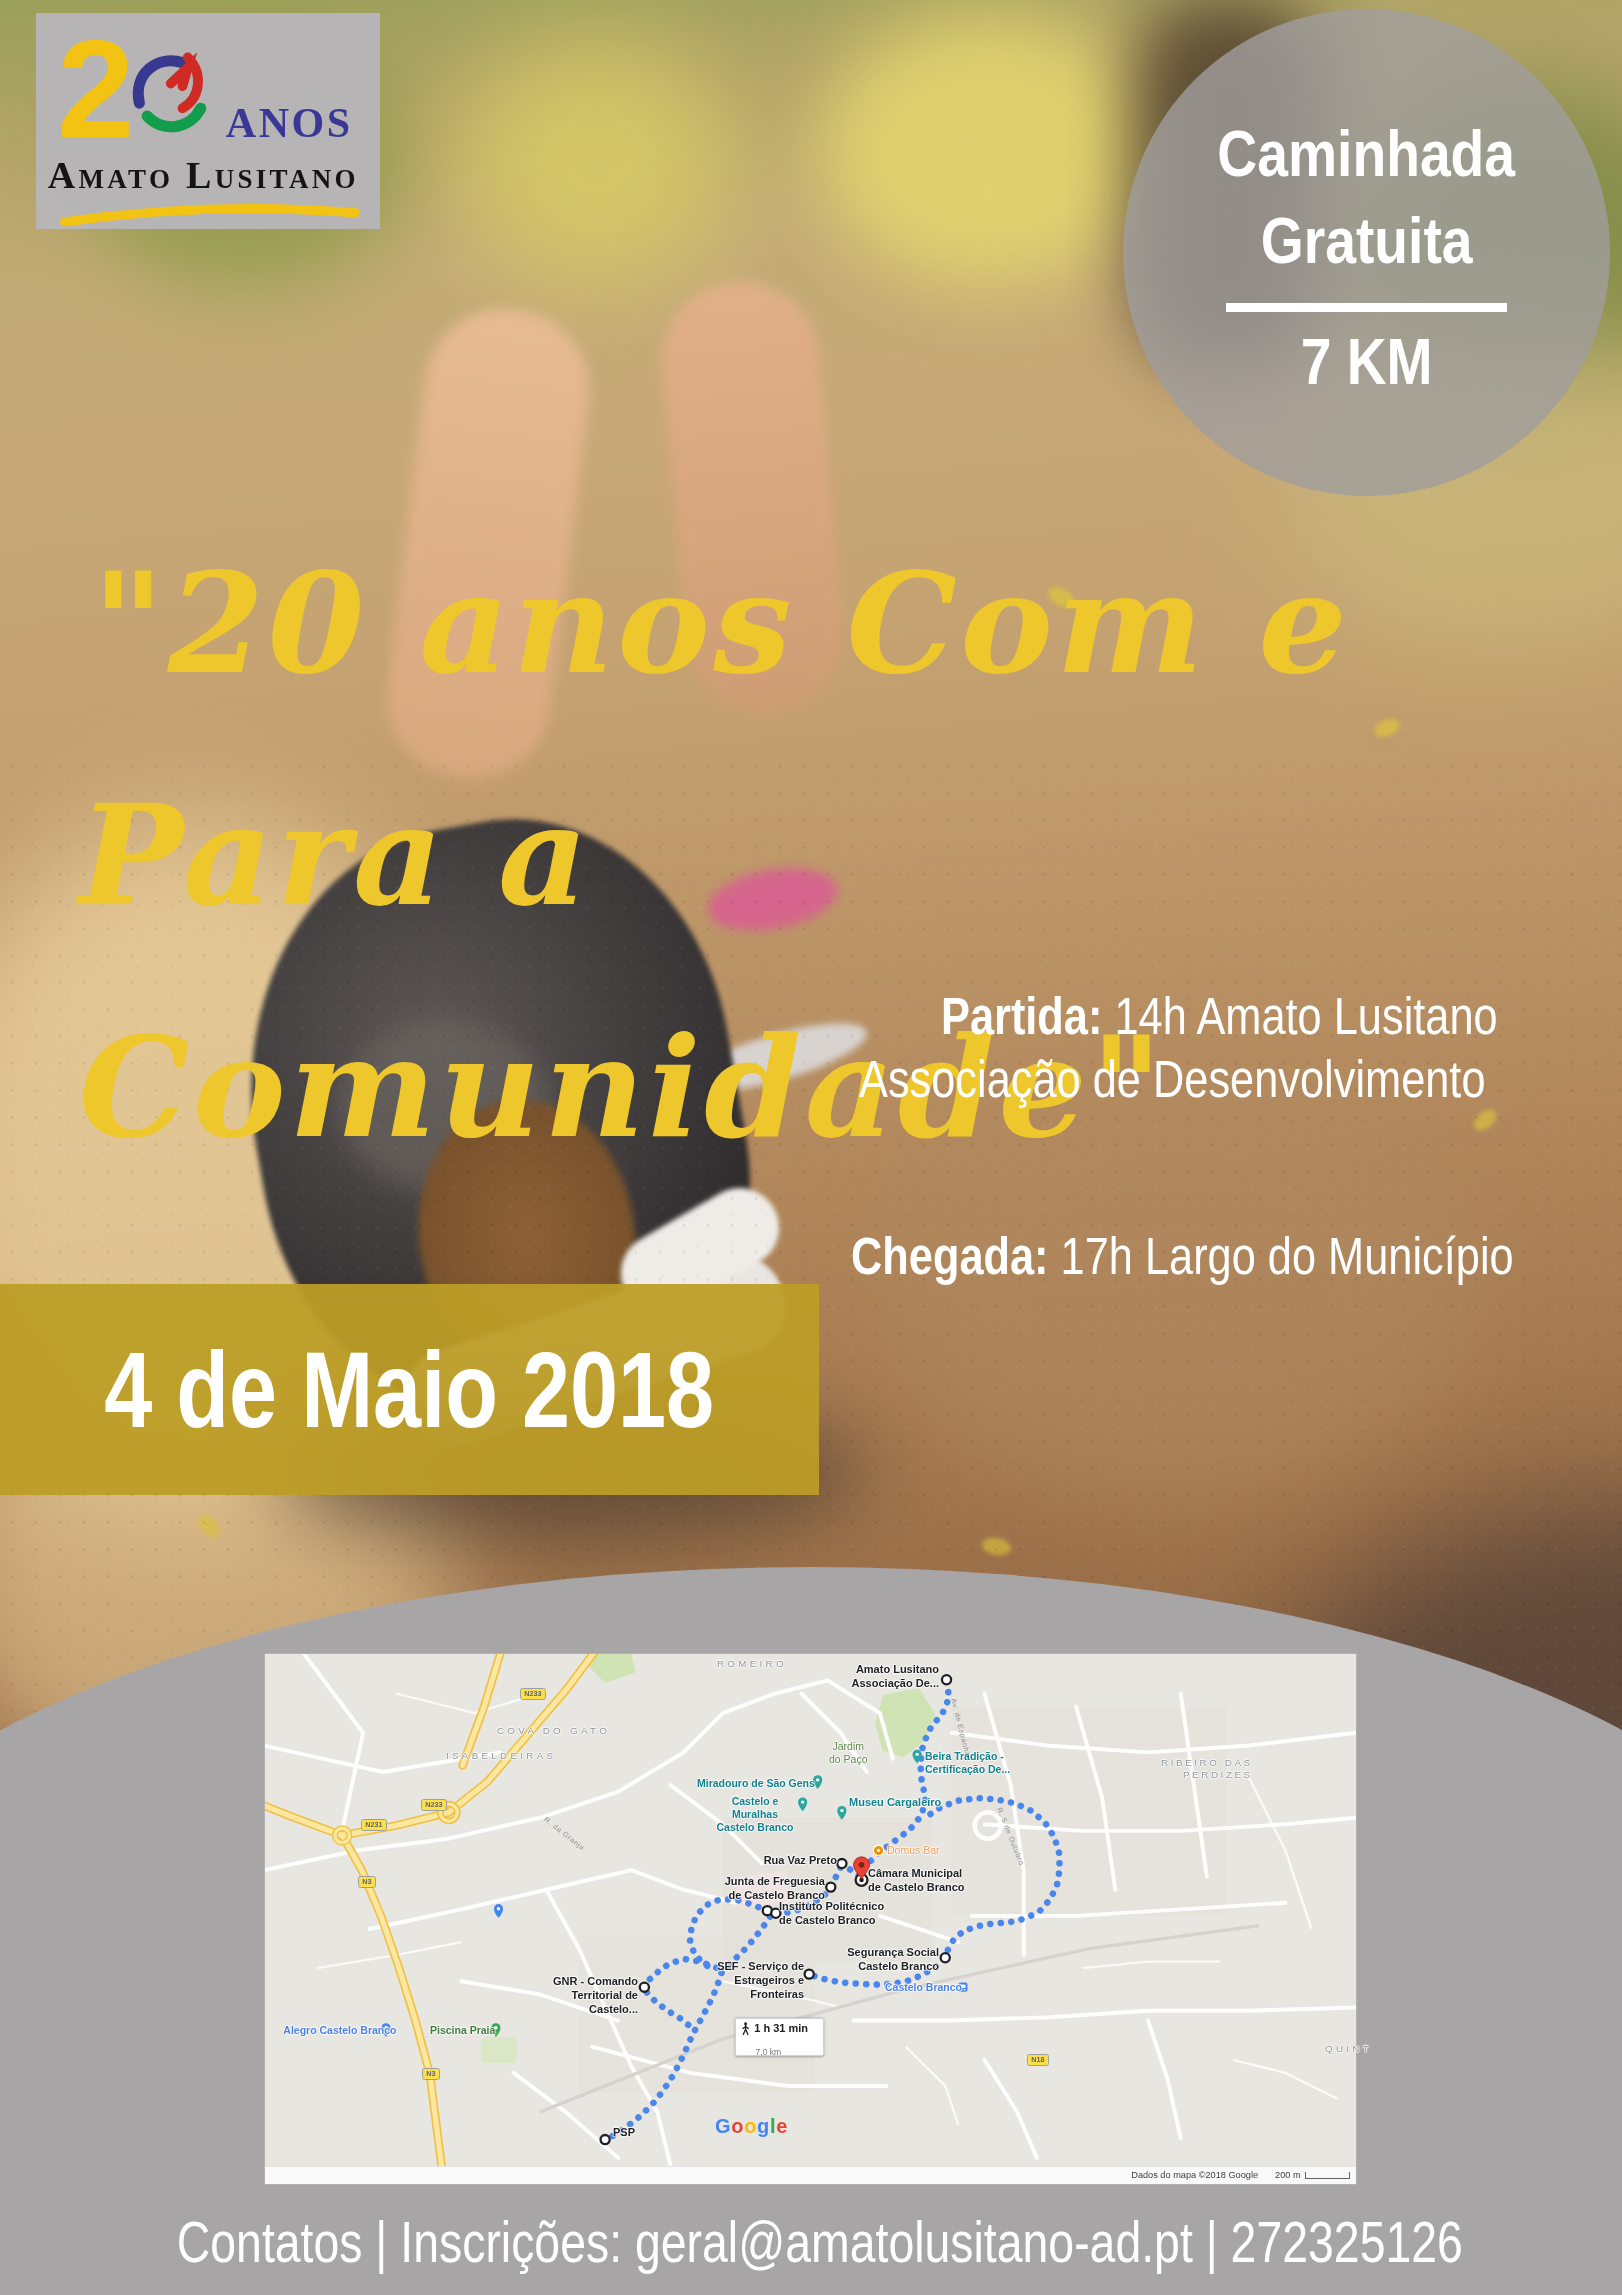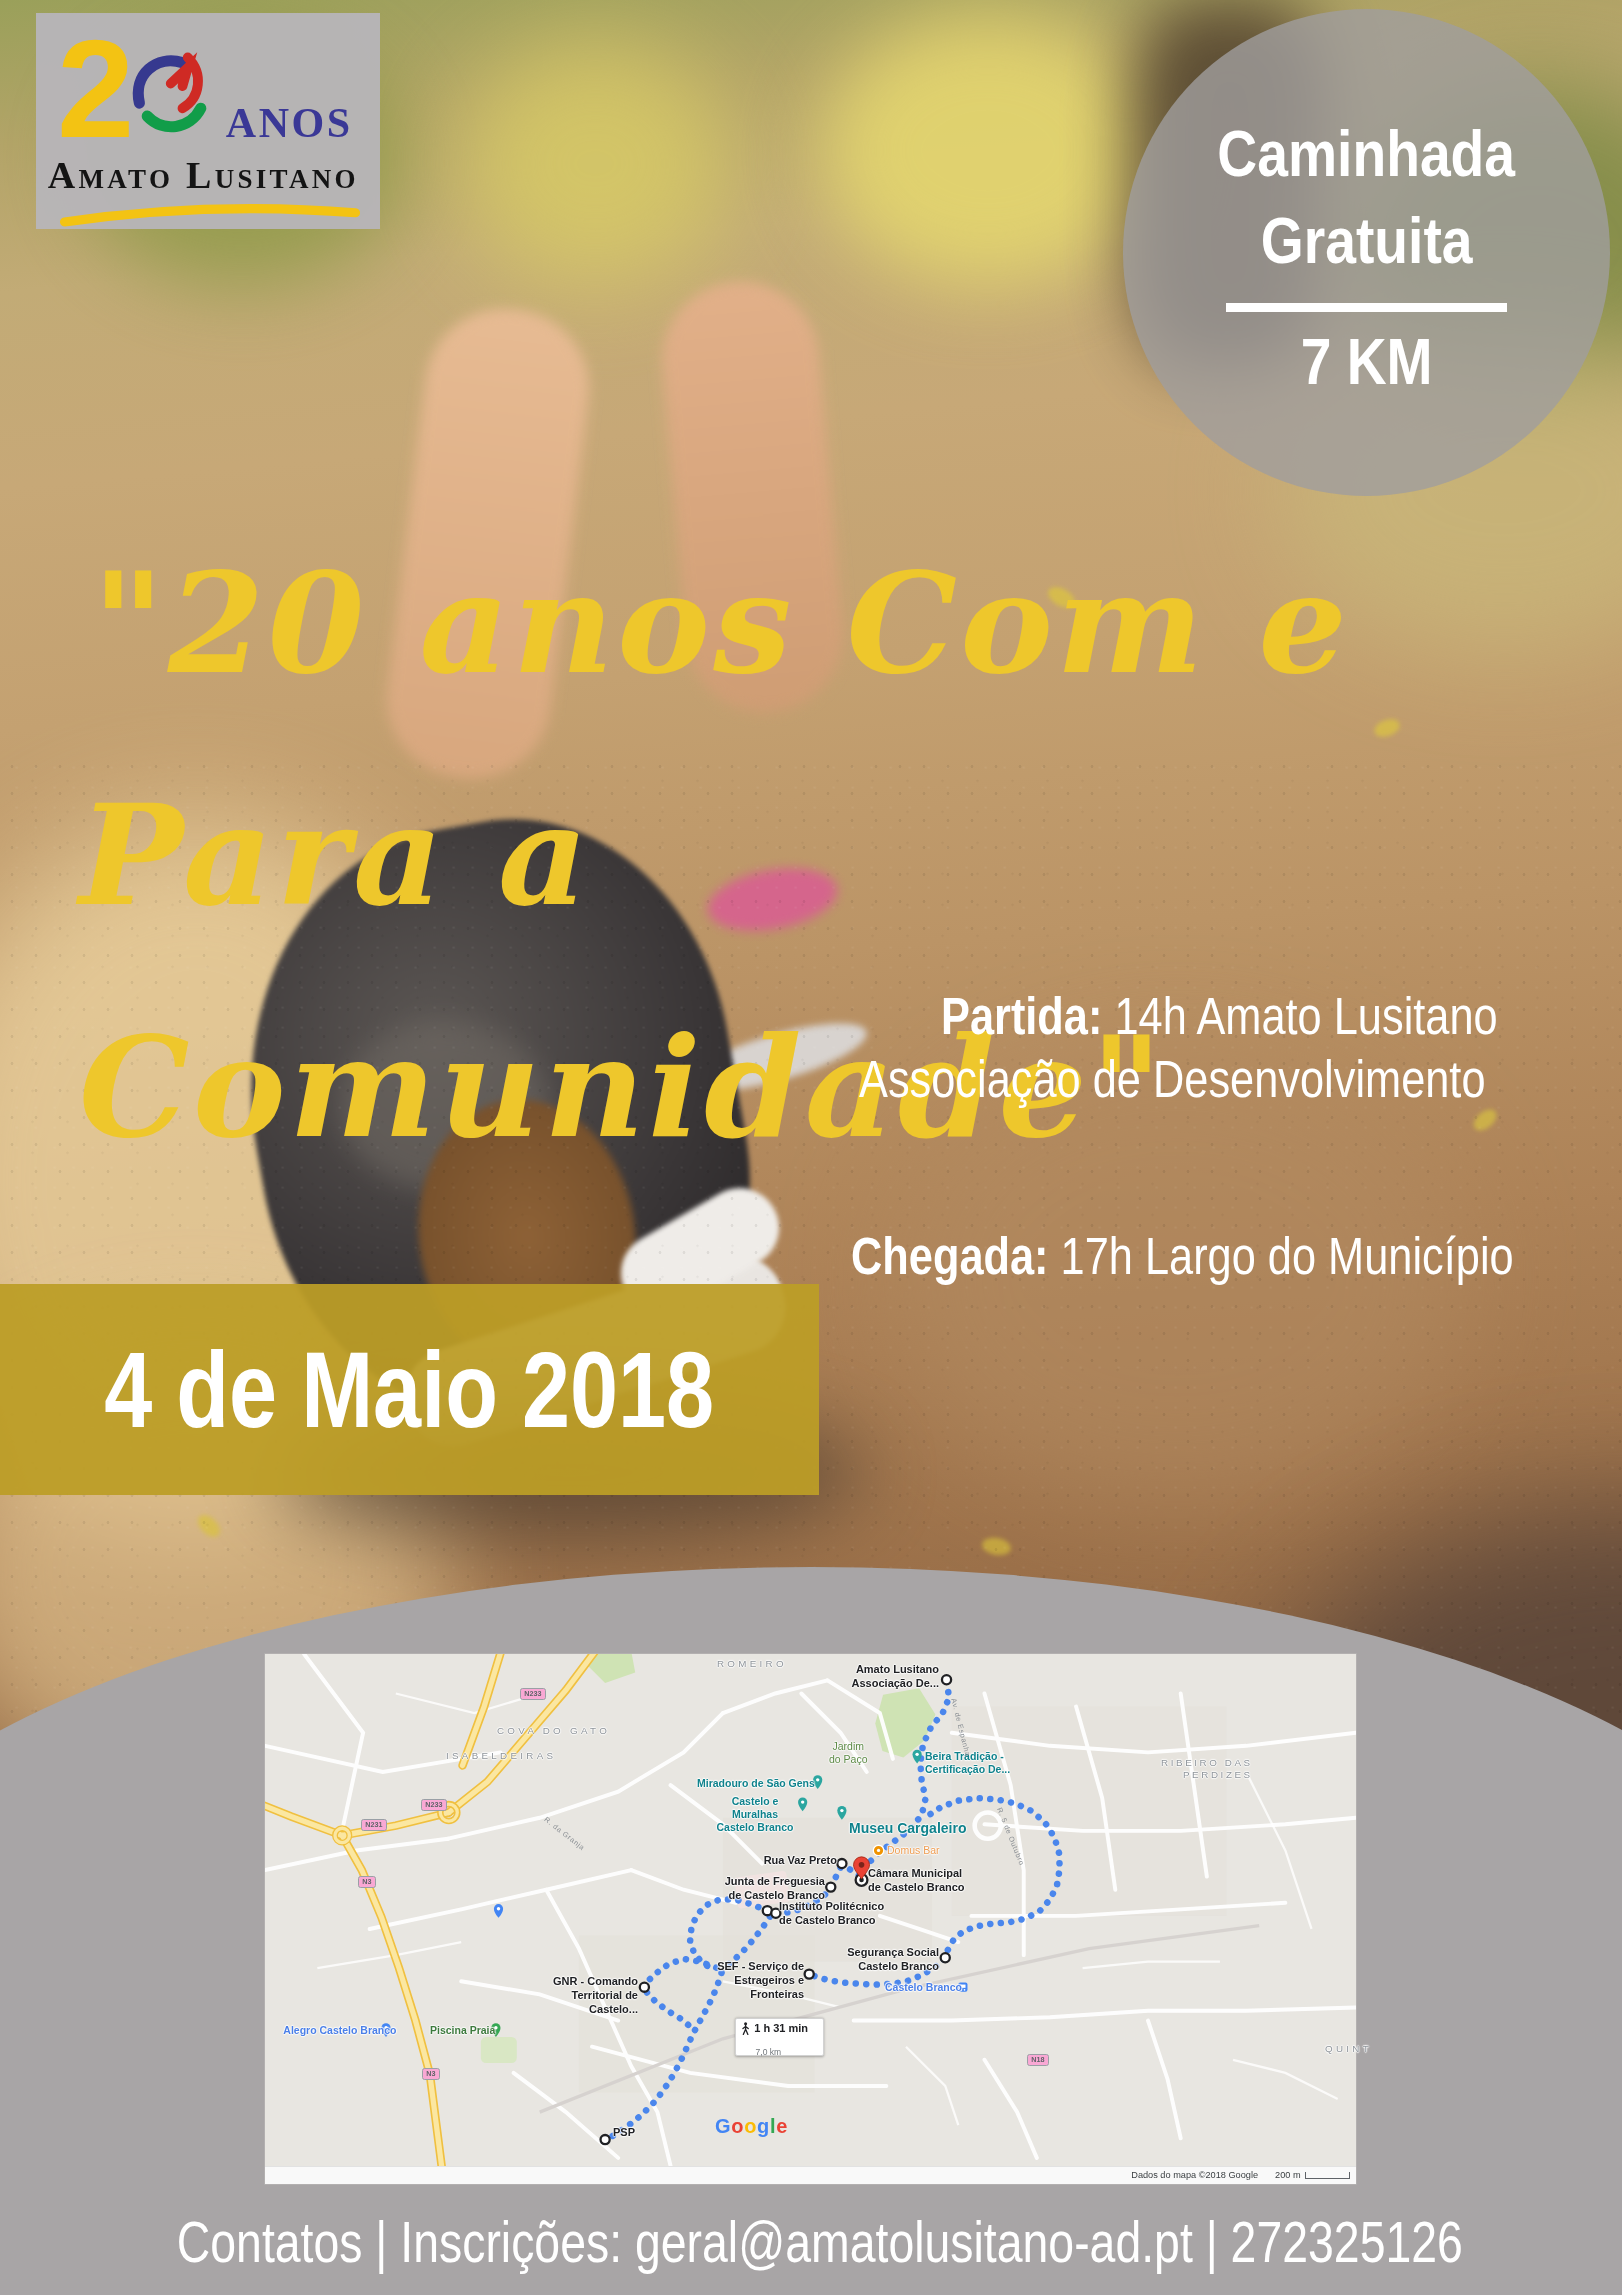--- a/index.html
+++ b/index.html
@@ -41,21 +41,21 @@
   .map{position:absolute;left:265px;top:1654px;width:1091px;height:530px;background:#e8e6e1;box-shadow:0 0 0 0.7px #b8b5b6;}
   .map svg.base{position:absolute;left:0;top:0;}
   .lbl{position:absolute;font:bold 11px/1.25 "Liberation Sans",sans-serif;color:#202124;white-space:pre-line;text-shadow:0 0.7px 1.3px #fff,0 -0.7px 1.3px #fff,0.7px 0 1.3px #fff,-0.7px 0 1.3px #fff;}
   .ta-r{text-align:right;}.ta-c{text-align:center;}
   .area{font-weight:normal;font-size:9.8px;color:#8f959b;letter-spacing:3.3px;text-align:right;}
   .teal{color:#0f828c;}
   .greenl{color:#5d8a46;}
   .bluel{color:#4a7fe8;}
   .orangel{color:#ee9d52;}
   .street{font-weight:normal;font-size:7.2px;color:#8a8f94;letter-spacing:0.7px;text-shadow:none;}
-  .shield{position:absolute;background:#f9a8d4;border:1.3px solid #9aa0a6;border-radius:2.6px;font:bold 7.2px/1 "Liberation Sans",sans-serif;color:#5f6368;padding:1.3px 3.3px;}
+  .shield{position:absolute;background:#fde047;border:1.3px solid #9aa0a6;border-radius:2.6px;font:bold 7.2px/1 "Liberation Sans",sans-serif;color:#5f6368;padding:1.3px 3.3px;}
   .routebox{position:absolute;left:470px;top:364px;width:89px;height:38px;background:#fff;border:0.7px solid #d2d2d2;border-radius:2px;box-shadow:0 0.7px 2.6px rgba(0,0,0,.3);padding:2.6px 5.2px;box-sizing:border-box;}
   .routebox .dur{font:bold 11px/13px "Liberation Sans",sans-serif;color:#202124;}
   .routebox .dist{font:8.5px/10.5px "Liberation Sans",sans-serif;color:#70757a;margin-left:14.4px;margin-top:11px;}
   .glogo{position:absolute;left:450px;top:462px;font:bold 20px/1 "Liberation Sans",sans-serif;letter-spacing:0.7px;}
   .attrib{position:absolute;left:0;bottom:0;width:100%;height:18.3px;background:rgba(250,250,250,.95);border-top:0.7px solid #e2e2e2;display:flex;align-items:center;justify-content:flex-end;gap:17px;padding-right:6.5px;box-sizing:border-box;}
   .attrib .at{font:9.2px "Liberation Sans",sans-serif;color:#3c4043;}
   .scalebar{width:43px;height:5.9px;border-left:1.3px solid #5f6368;border-right:1.3px solid #5f6368;border-bottom:1.3px solid #5f6368;}
 </style>
 </head>
 <body>
@@ -284,21 +284,21 @@
     <div class="lbl area ta-c" style="left:896px;top:103px;letter-spacing:2.6px">RIBEIRO DAS
 PERDIZES</div>
     <div class="lbl area" style="left:1060px;top:389px">QUINT</div>
     <div class="lbl ta-r" style="left:543px;top:9.2px;width:131px">Amato Lusitano
 Associação De...</div>
     <div class="lbl greenl ta-c" style="left:564px;top:86px;font-weight:normal;font-size:10.5px">Jardim
 do Paço</div>
     <div class="lbl teal" style="left:432px;top:123px;font-size:10.5px">Miradouro de São Gens</div>
     <div class="lbl teal ta-c" style="left:444px;top:141px;width:92px;font-size:10.5px">Castelo e Muralhas
 Castelo Branco</div>
-    <div class="lbl teal" style="left:584px;top:166px;font-size:14px">Museu Cargaleiro</div>
+    <div class="lbl teal" style="left:584px;top:142px;font-size:11px">Museu Cargaleiro</div>
     <div class="lbl teal" style="left:660px;top:96px;font-size:10.5px">Beira Tradição -
 Certificação De...</div>
     <div class="lbl orangel" style="left:622px;top:190px;font-weight:normal;font-size:10.5px">Domus Bar</div>
     <div class="lbl ta-r" style="left:488px;top:200px;width:84px">Rua Vaz Preto</div>
     <div class="lbl" style="left:603px;top:213px;width:131px">Câmara Municipal
 de Castelo Branco</div>
     <div class="lbl ta-r" style="left:457px;top:221px;width:103px">Junta de Freguesia
 de Castelo Branco</div>
     <div class="lbl" style="left:514px;top:246px;width:137px">Instituto Politécnico
 de Castelo Branco</div>

